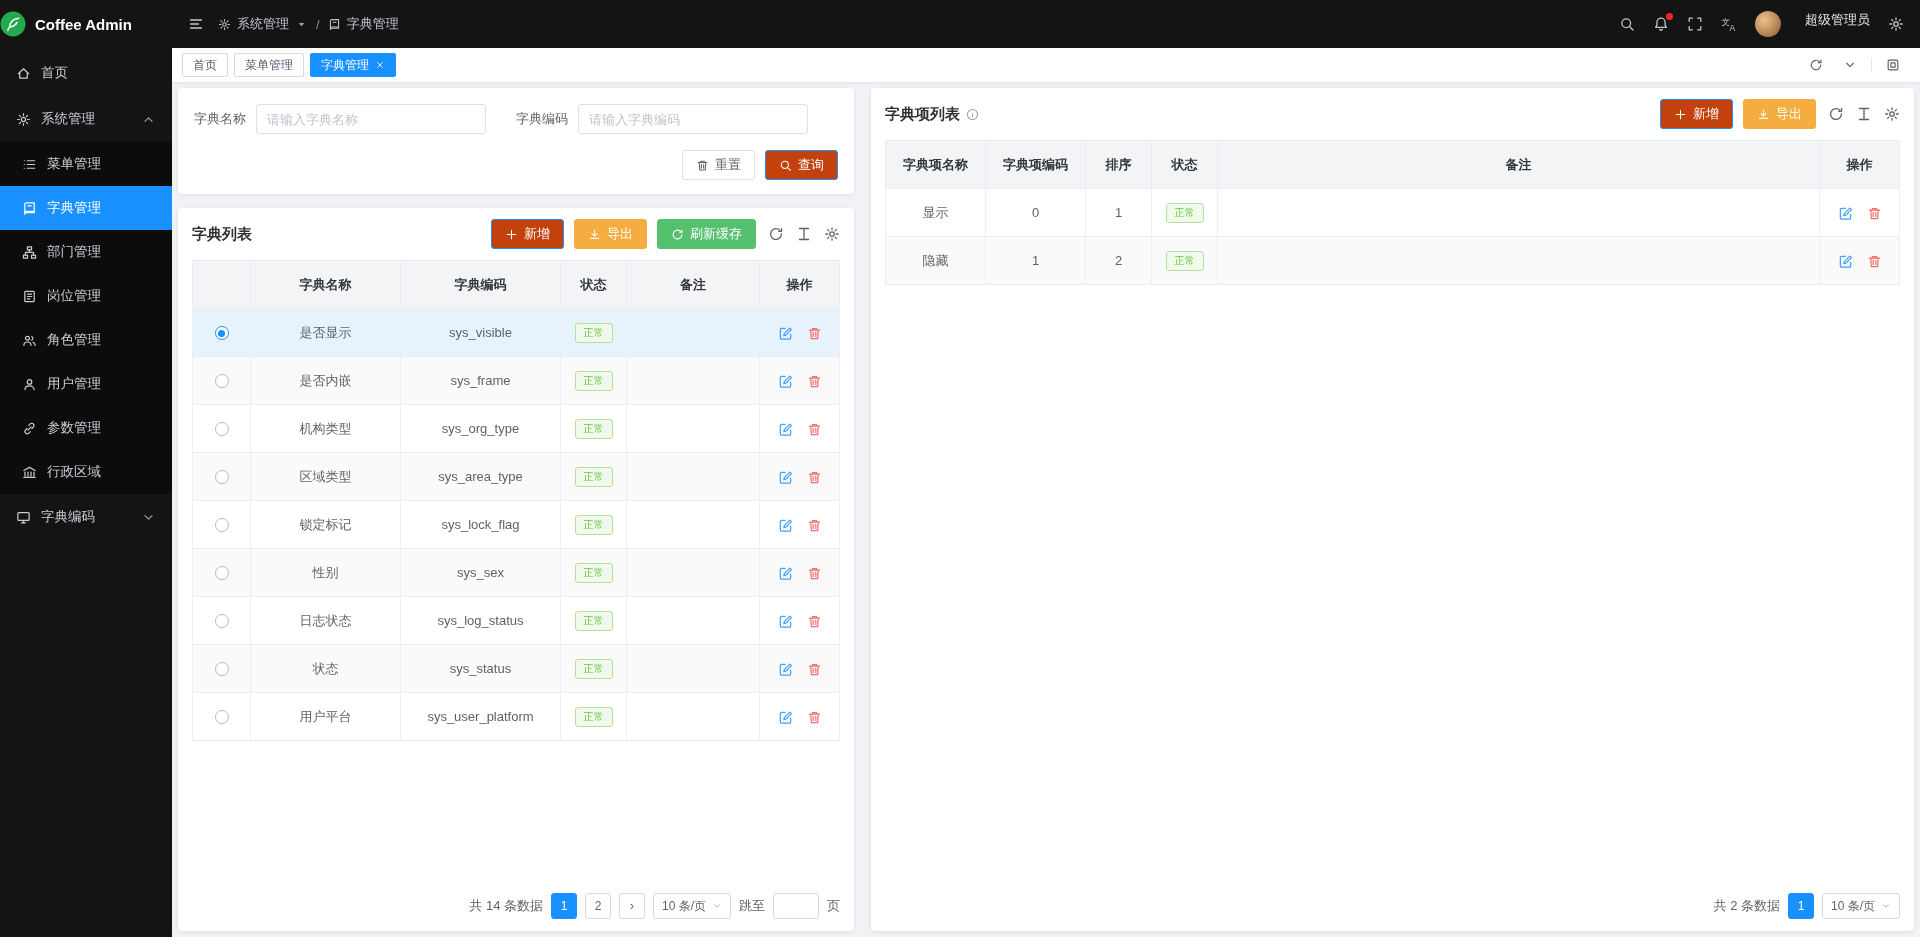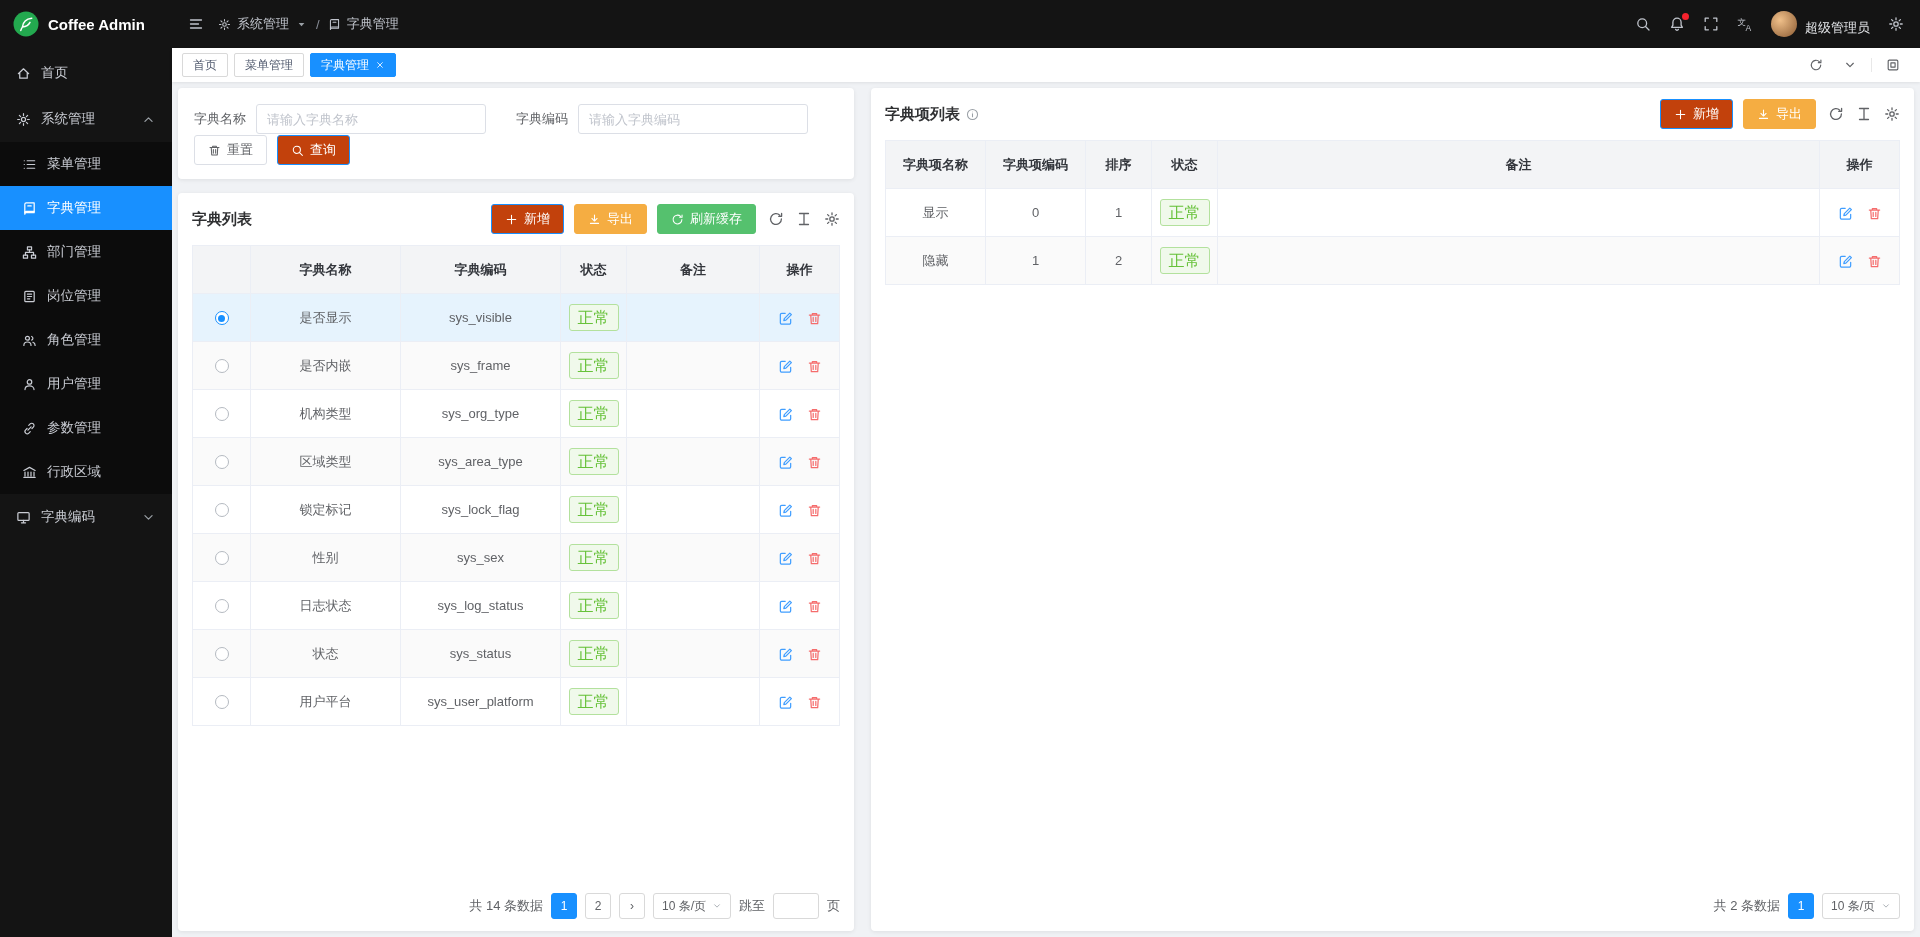--- a/index.html
+++ b/index.html
@@ -3,42 +3,42 @@
 <meta charset="utf-8">
 <style>
   *{box-sizing:border-box;margin:0;padding:0}
   html,body{width:1920px;height:937px}
   body{display:flex;font-family:"Liberation Sans","DejaVu Sans",sans-serif;background:#f0f2f5;overflow:hidden;font-size:14px;color:#303133}
   .icon{display:inline-flex;align-items:center;justify-content:center;line-height:1}
   .icon svg{width:1em;height:1em;display:block}
 
   
   .sidebar{width:172px;background:#141414;display:flex;flex-direction:column;flex-shrink:0;color:#c9ccd3}
-  .logo{height:48px;display:flex;align-items:center;gap:9px;padding:0 13px;color:#fff;font-weight:700;font-size:15px;flex-shrink:0}
+  .logo{height:48px;display:flex;align-items:center;gap:9px;padding:0 0;color:#fff;font-weight:700;font-size:15px;flex-shrink:0}
   .logo-icon svg{width:26px;height:26px}
   .nav{flex:1;overflow:hidden;padding-top:2px}
   .nav-item{height:46px;display:flex;align-items:center;gap:10px;padding:0 16px;font-size:13.5px;cursor:pointer;white-space:nowrap}
   .nav-item .icon{font-size:15px}
   .nav-arrow{margin-left:auto;font-size:11px;color:#9aa0a6}
   .submenu{background:#0c0c0c}
   .submenu .nav-item{height:44px;padding-left:22px}
   .nav-item.active{background:#1890ff;color:#fff}
 
   
   .main{flex:1;display:flex;flex-direction:column;min-width:0}
   .topbar{height:48px;background:#141414;display:flex;align-items:center;padding:0 16px;gap:14px;color:#c0c4cc;flex-shrink:0;font-size:13px}
   .topbar .tool{font-size:16px;cursor:pointer;position:relative;display:inline-flex}
   .crumb{display:flex;align-items:center;gap:6px}
   .crumb .icon{font-size:13px}
   .crumb-caret{font-size:10px;color:#9aa0a6}
   .crumb-sep{color:#8a8f99;padding:0 2px}
   .topbar-right{margin-left:auto;display:flex;align-items:center;gap:18px}
   .badge-dot{position:absolute;top:-3px;right:-4px;width:7px;height:7px;border-radius:50%;background:#f5222d}
   .avatar{width:26px;height:26px;border-radius:50%;background:radial-gradient(circle at 35% 35%,#f0c08a,#8a5a32);flex-shrink:0}
-  .userbox{display:flex;align-items:flex-end;gap:8px;cursor:pointer}
+  .userbox{display:flex;align-items:flex-start;gap:24px;cursor:pointer}
   .username{color:#e3e5e8}
 
   
   .tabbar{height:34px;background:#fff;display:flex;align-items:center;padding:0 10px;box-shadow:0 1px 3px rgba(0,0,0,.08);flex-shrink:0;position:relative;z-index:2}
   .tabs{display:flex;gap:6px}
   .tab{height:24px;padding:0 10px;border:1px solid #d9d9d9;border-radius:2px;font-size:12px;color:#515a6e;display:flex;align-items:center;gap:6px;cursor:pointer;background:#fff;white-space:nowrap}
   .tab.active{background:#1890ff;border-color:#1890ff;color:#fff}
   .tab-close{font-size:10px}
   .tabbar-tools{margin-left:auto;display:flex;align-items:center;color:#606266}
   .tabbar-tools .tool{padding:0 10px;font-size:14px;cursor:pointer;display:inline-flex}
@@ -47,21 +47,21 @@
   
   .content{flex:1;display:flex;gap:17px;padding:6px;min-height:0}
   .left-col{width:676px;display:flex;flex-direction:column;gap:14px;flex-shrink:0;min-height:0}
   .card{background:#fff;border-radius:4px;box-shadow:0 1px 4px rgba(0,0,0,.08)}
   .search-card{padding:16px 16px 14px;flex-shrink:0}
   .form-row{display:flex;gap:30px}
   .form-item{display:flex;align-items:center;gap:10px}
   .form-item label{font-size:13px;color:#606266;white-space:nowrap}
   .form-item input{width:230px;height:30px;border:1px solid #dcdfe6;border-radius:3px;padding:0 10px;font-size:13px;color:#303133;outline:none;font-family:inherit}
   .form-item input::placeholder{color:#c0c4cc}
-  .form-actions{display:flex;justify-content:flex-start;gap:10px;margin-top:1px}
+  .form-actions{display:flex;justify-content:flex-end;gap:10px;margin-top:16px}
 
   .btn{height:30px;padding:0 13px;border:1px solid #dcdfe6;background:#fff;color:#606266;border-radius:3px;font-size:13px;display:inline-flex;align-items:center;gap:6px;cursor:pointer;font-family:inherit;white-space:nowrap}
   .btn .icon{font-size:13px}
   .btn-primary{background:#c2410c;border-color:#1890ff;color:#fff}
   .btn-warning{background:#f5ad42;border-color:#f5ad42;color:#fff}
   .btn-success{background:#55c16e;border-color:#55c16e;color:#fff}
 
   .list-card{flex:1;display:flex;flex-direction:column;min-height:0}
   .right-card{flex:1;display:flex;flex-direction:column;min-width:0;min-height:0}
   .card-head{display:flex;align-items:center;padding:11px 14px;gap:10px;flex-shrink:0}
@@ -80,21 +80,21 @@
   #dict-table th:nth-child(2){width:150px}
   #dict-table th:nth-child(3){width:160px}
   #dict-table th:nth-child(4){width:66px}
   #dict-table th:nth-child(6){width:80px}
   #item-table th:nth-child(1){width:100px}
   #item-table th:nth-child(2){width:100px}
   #item-table th:nth-child(3){width:66px}
   #item-table th:nth-child(4){width:66px}
   #item-table th:nth-child(6){width:80px}
 
-  .badge{display:inline-block;padding:3px 8px;font-size:16px;line-height:1.2;color:#67c23a;background:#f0f9eb;border:1px solid #b3e19d;border-radius:3px}
+  .badge{display:inline-block;padding:3px 8px;font-size:10px;line-height:1.2;color:#67c23a;background:#f0f9eb;border:1px solid #b3e19d;border-radius:3px}
   .op{cursor:pointer;font-size:15px;margin:0 7px;display:inline-flex;vertical-align:middle}
   .op.edit{color:#409eff}
   .op.del{color:#f56c6c}
   .radio{display:inline-block;width:14px;height:14px;border:1px solid #b5bac1;border-radius:50%;position:relative;cursor:pointer;vertical-align:middle;background:#fff}
   .radio.checked{border-color:#1890ff}
   .radio.checked::after{content:"";position:absolute;inset:2.5px;background:#1890ff;border-radius:50%}
 
   .pagination{display:flex;align-items:center;justify-content:flex-end;gap:8px;padding:12px 14px;font-size:13px;color:#606266;margin-top:auto;flex-shrink:0}
   .pages{display:flex;gap:8px}
   .page-btn{min-width:26px;height:26px;border:1px solid #d9d9d9;border-radius:3px;background:#fff;display:inline-flex;align-items:center;justify-content:center;font-size:12px;cursor:pointer;padding:0 4px;color:#606266}

